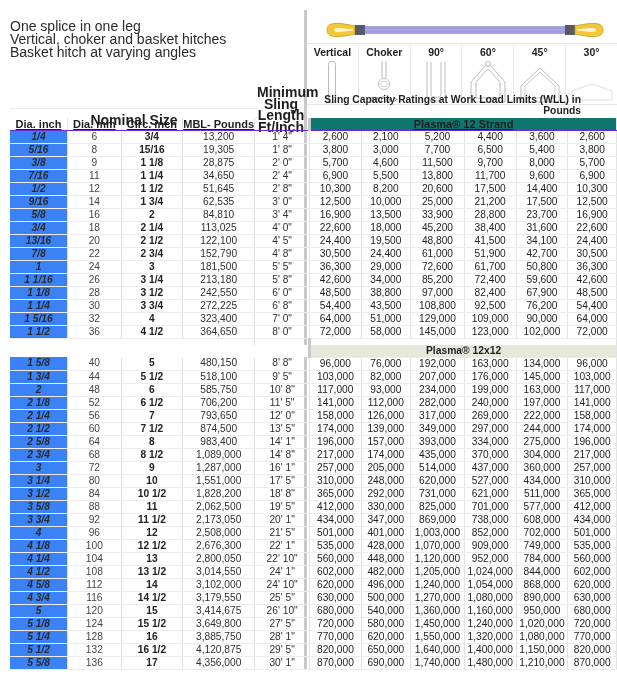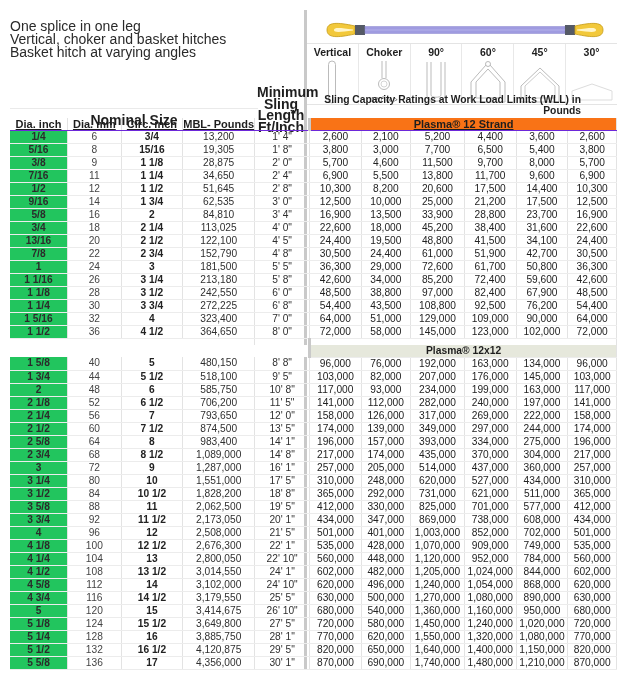--- a/index.html
+++ b/index.html
@@ -22,21 +22,21 @@
   .hitch-note { position: absolute; bottom: 1px; font-size: 6.5px; color: #555; }
 
   .min-sling { position: absolute; left: 257px; top: 87px; width: 48px; text-align: center; font-size: 14px; font-weight: bold; line-height: 11.5px; }
   .nominal { position: absolute; left: 10px; top: 108px; width: 248px; text-align: center; font-size: 14px; font-weight: bold; border-top: 1px solid #eaeaea; padding-top: 3px; }
   .sling-cap { position: absolute; left: 307px; top: 94px; width: 274px; text-align: right; font-size: 10.3px; font-weight: bold; }
 
   table.grid { position: absolute; left: 10px; top: 118px; border-collapse: collapse; table-layout: fixed; }
   table.grid td, table.grid th { height: 12.4px; font-size: 10.2px; text-align: center; padding: 0; white-space: nowrap; border-right: 1px solid #e3e3e3; border-bottom: 1px solid #ececec; line-height: 12px; }
   table.grid th { font-weight: bold; font-size: 11px; border-bottom: 1px solid #6d28d9; text-decoration: underline; }
   th.col-dia-inch-h { background: #ffffff; }
-  td.dia-inch { background: #22c55e; font-weight: bold; color: #2b2b2b; }
+  td.dia-inch { background: #3b82f6; font-weight: bold; color: #2b2b2b; font-style: italic; }
   td.dia-mm { color: #444; }
   td.circ { font-weight: bold; color: #222; }
   td.mbl { color: #2f2f2f; }
   td.len { color: #2f2f2f; border-right: 3px solid #c9c9c9; }
   td.wll { color: #222; }
   tr.section td.section-label { background: #e6e8dc; font-weight: bold; font-size: 10.3px; }
   tr.section td.section-blank { background: #ffffff; border-right: none; border-bottom: none; }
   tr.section td.section-blank.lenb { border-right: 3px solid #c9c9c9; }
   tr.gap td { height: 6px; border-bottom: none; }
   tr.gap td.lenb { border-right: 3px solid #c9c9c9; }
@@ -132,21 +132,21 @@
       <col style="width:52px">
       <col style="width:49px">
   </colgroup>
   <thead>
     <tr>
       <th class="col-dia-inch-h">Dia. inch</th>
       <th>Dia. mm</th>
       <th>Circ. inch</th>
       <th>MBL- Pounds</th>
       <th style="border-right:3px solid #c9c9c9"></th>
-      <th colspan="6" class="sec-head" style="background:#f97316">Plasma® 12 Strand</th>
+      <th colspan="6" class="sec-head" style="background:#0f766e">Plasma® 12 Strand</th>
     </tr>
   </thead>
   <tbody id="tbody">
       <tr>
         <td class="dia-inch">1/4</td>
         <td class="dia-mm">6</td>
         <td class="circ">3/4</td>
         <td class="mbl">13,200</td>
         <td class="len">1' 4"</td>
         <td class="wll">2,600</td>

